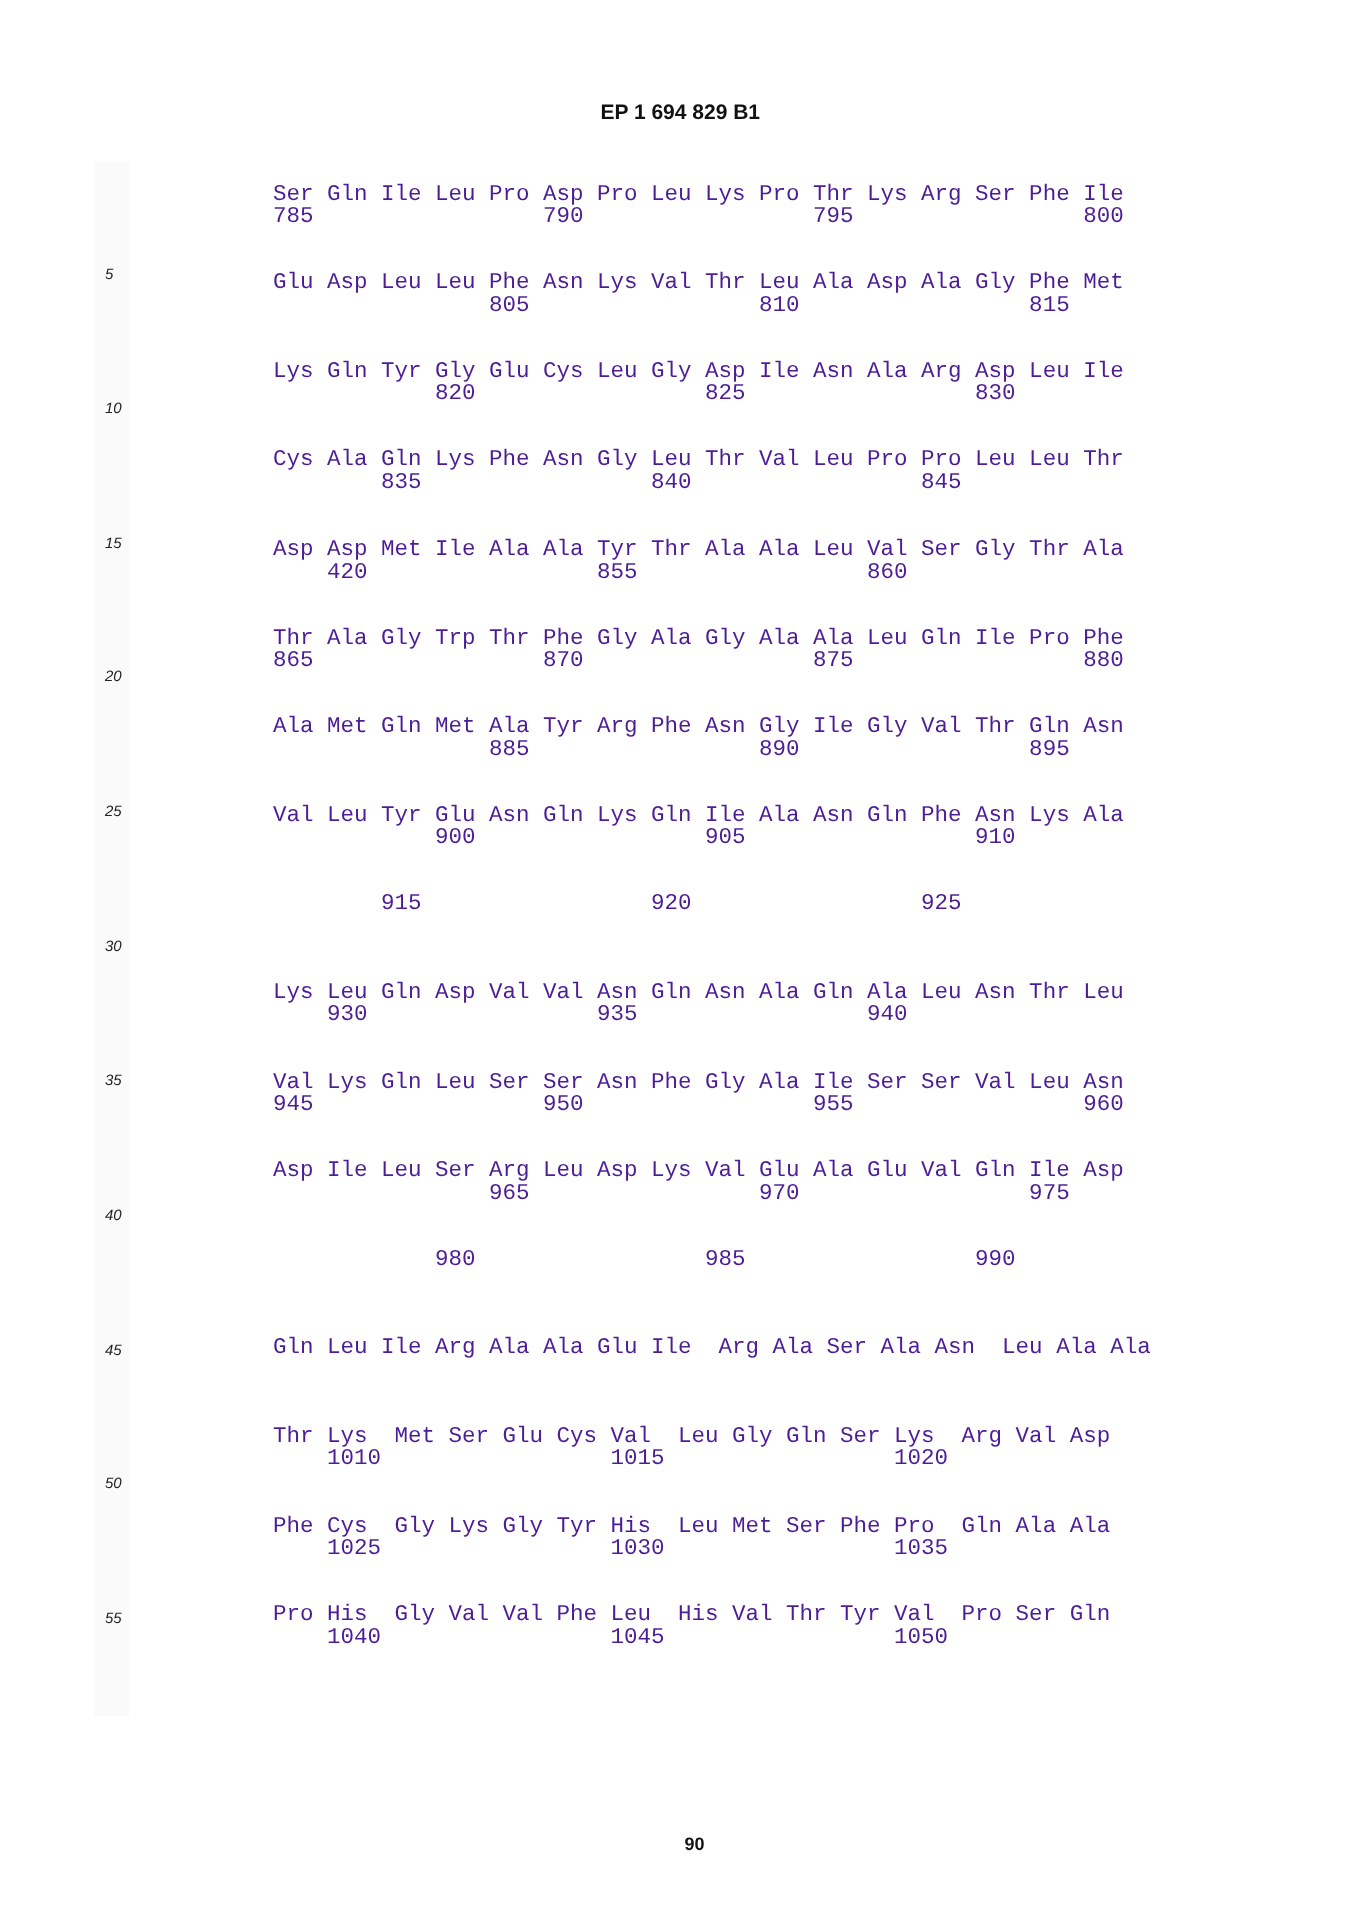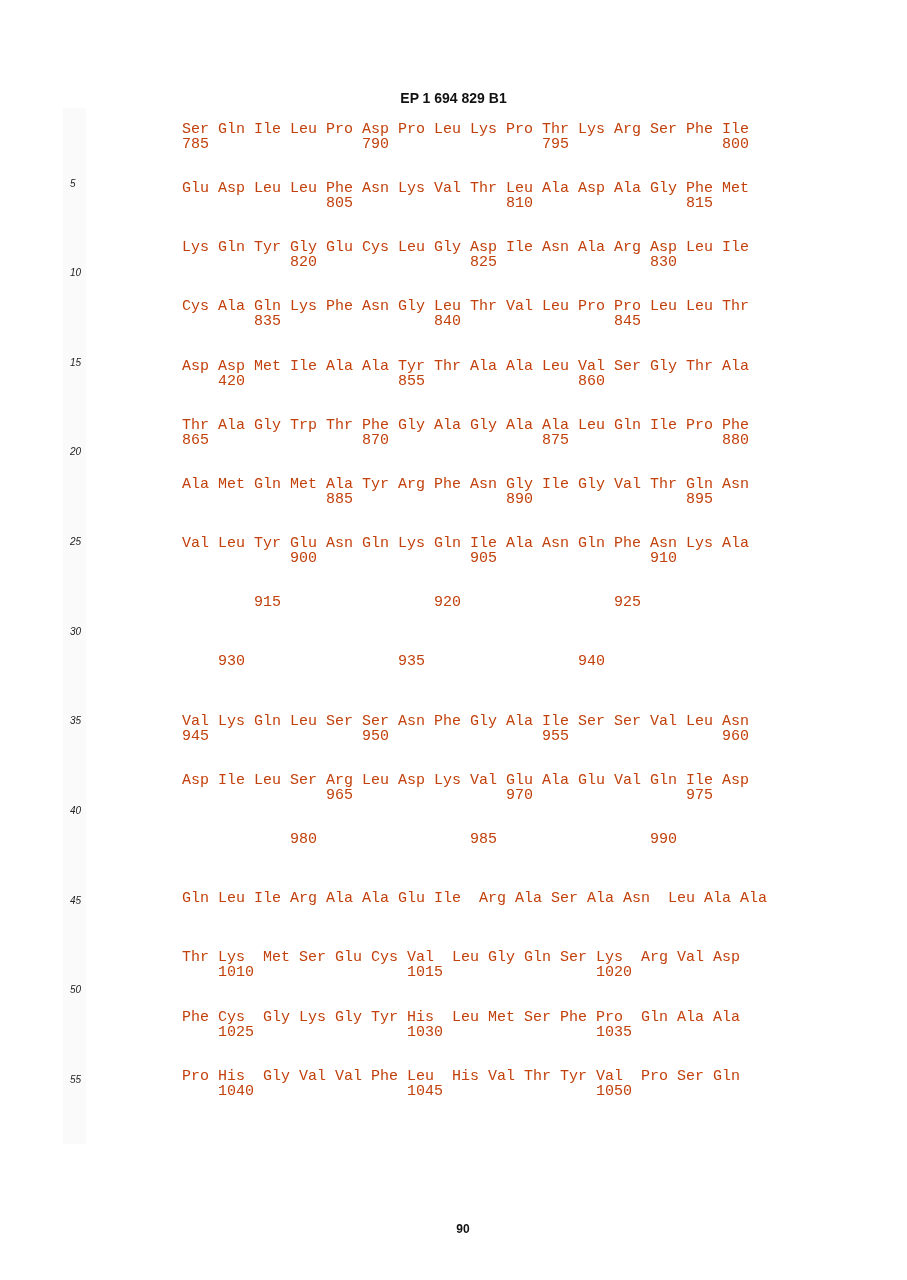--- a/index.html
+++ b/index.html
@@ -1,34 +1,34 @@
 <!DOCTYPE html>
 <html><head>
   <meta charset="utf-8">
   <style>
     html, body { margin: 0; padding: 0; background: #ffffff; }
     body { width: 907px; height: 1280px; position: relative; overflow: hidden; color: #111; }
     .header {
       position: absolute; left: 0; top: 66px; width: 907px; text-align: center;
-      font-family: "Liberation Sans", sans-serif; font-weight: bold; font-size: 14px; color: #111; margin-top: 24px;
+      font-family: "Liberation Sans", sans-serif; font-weight: bold; font-size: 14px; color: #111;
     }
     .margin-band {
       position: absolute; left: 63px; top: 108px; width: 23px; height: 1036px;
       background: #fafafb;
     }
     .line-num {
       position: absolute; left: 70px;
       font-family: "Liberation Sans", sans-serif; font-style: italic; font-size: 10px; color: #222;
     }
     .seq {
       position: absolute; left: 182px; top: 122px;
     }
     .seq-row {
       position: absolute; left: 0;
-      font-family: "Liberation Mono", monospace; font-size: 15px; line-height: 15px; color: #c2410c;
+      font-family: "Liberation Mono", monospace; font-size: 15px; line-height: 15px; color: #4c1d95;
     }
     .seq-row .res, .seq-row .num {
       display: block; white-space: pre; letter-spacing: 0px;
     }
     .footer {
       position: absolute; left: 0; top: 1222px; width: 926px; text-align: center;
       font-family: "Liberation Sans", sans-serif; font-weight: bold; font-size: 12px; color: #111;
     }
   </style>
 </head>
@@ -82,20 +82,21 @@
     <span class="num">                885                 890                 895</span>
   </div>
   <div class="seq-row" style="top:414px">
     <span class="res">Val Leu Tyr Glu Asn Gln Lys Gln Ile Ala Asn Gln Phe Asn Lys Ala</span>
     <span class="num">            900                 905                 910</span>
   </div>
   <div class="seq-row" style="top:473px">
     <span class="num">        915                 920                 925</span>
   </div>
   <div class="seq-row" style="top:532px">
+    <span class="res">Lys Leu Gln Asp Val Val Asn Gln Asn Ala Gln Ala Leu Asn Thr Leu</span>
     <span class="num">    930                 935                 940</span>
   </div>
   <div class="seq-row" style="top:592px">
     <span class="res">Val Lys Gln Leu Ser Ser Asn Phe Gly Ala Ile Ser Ser Val Leu Asn</span>
     <span class="num">945                 950                 955                 960</span>
   </div>
   <div class="seq-row" style="top:651px">
     <span class="res">Asp Ile Leu Ser Arg Leu Asp Lys Val Glu Ala Glu Val Gln Ile Asp</span>
     <span class="num">                965                 970                 975</span>
   </div>

